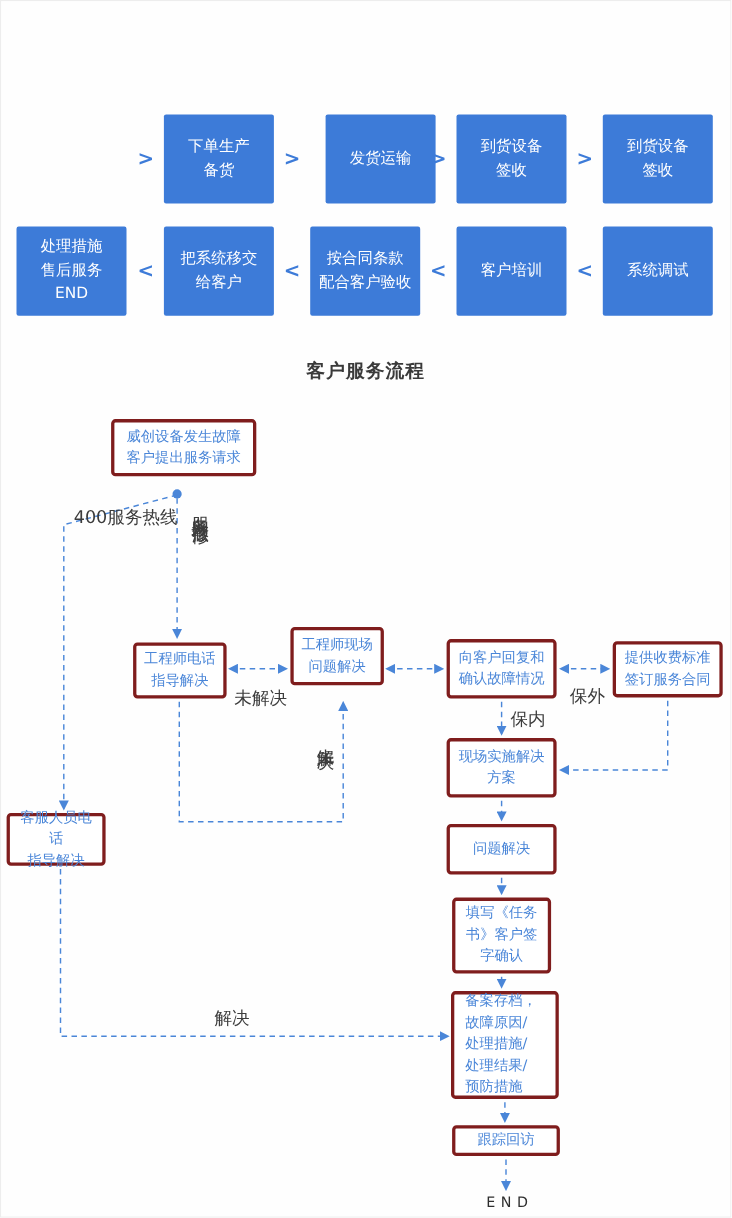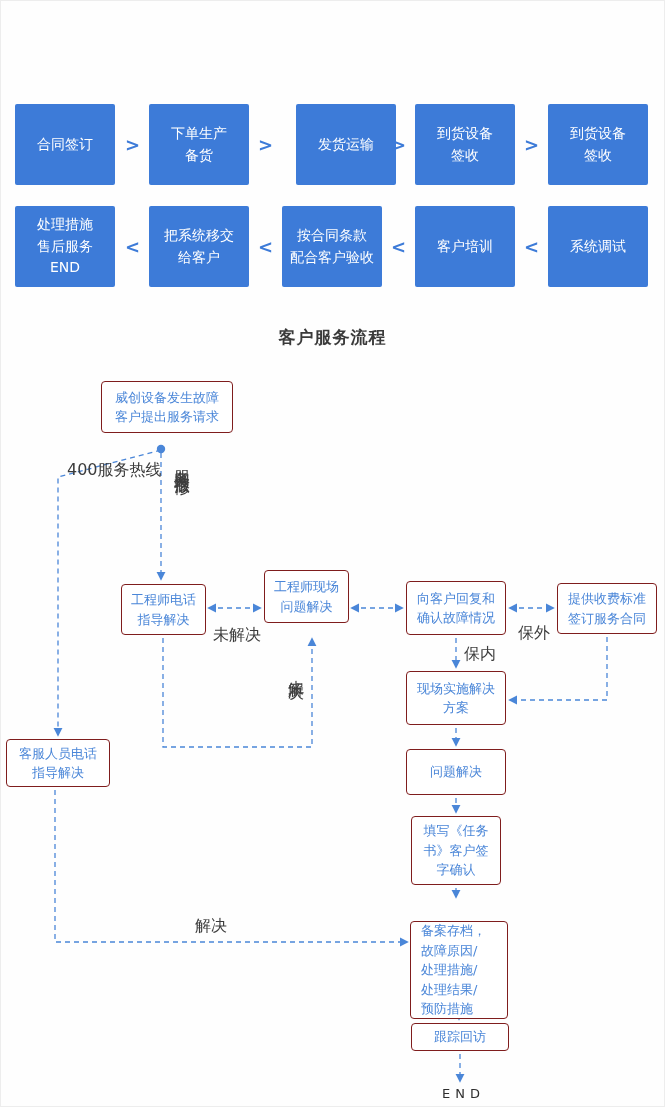--- a/index.html
+++ b/index.html
@@ -16,38 +16,37 @@
     position:absolute;width:100px;height:81px;background:#3d7bd8;color:#fff;
     display:flex;align-items:center;justify-content:center;text-align:center;
     font-size:14px;line-height:1.55;white-space:pre-line;border-radius:2px;
     box-sizing:border-box;padding:2px;
   }
   .chev{
     position:absolute;width:15px;text-align:center;color:#3d7bd8;
     font-size:18px;font-weight:bold;line-height:24px;height:24px;
   }
   .node{
-    position:absolute;background:#fff;border:1px solid #7f1d1d;border-radius:4px;
+    position:absolute;background:#fff;border:3px solid #7f1d1d;border-radius:4px;
     color:#4a86d8;font-size:13px;line-height:1.5;white-space:pre-line;
     display:flex;align-items:center;justify-content:center;text-align:center;
     box-sizing:border-box;padding:4px;z-index:2;
   }
-  .node.left-align{justify-content:flex-start;text-align:left;padding-left:10px;margin-top:20px;}
+  .node.left-align{justify-content:flex-start;text-align:left;padding-left:10px;}
   .lbl{position:absolute;font-size:16px;color:#3c3c3c;z-index:3;white-space:nowrap;}
   .vert{writing-mode:vertical-rl;letter-spacing:2px;white-space:normal;}
   .end-lbl{position:absolute;font-size:13px;color:#2e2e2e;letter-spacing:5px;z-index:3;}
   svg.connectors{position:absolute;left:0;top:0;z-index:1;}
 </style>
 </head>
 <body>
 
 <div class="page">
 
 
-  <div class="bluebox" style="left:14px;top:103px">合同签订</div>
   <div class="bluebox" style="left:148px;top:103px">下单生产
 备货</div>
   <div class="bluebox" style="left:295px;top:103px">发货运输</div>
   <div class="bluebox" style="left:414px;top:103px">到货设备
 签收</div>
   <div class="bluebox" style="left:547px;top:103px">到货设备
 签收</div>
 
   <div class="chev" style="left:124px;top:132px">&gt;</div>
   <div class="chev" style="left:257px;top:132px">&gt;</div>
@@ -126,21 +125,21 @@
   <div class="node" style="left:405px;top:748px;width:100px;height:46px">问题解决</div>
   <div class="node" style="left:410px;top:815px;width:90px;height:69px">填写《任务
 书》客户签
 字确认</div>
   <div class="node left-align" style="left:409px;top:900px;width:98px;height:98px">备案存档，
 故障原因/
 处理措施/
 处理结果/
 预防措施</div>
   <div class="node" style="left:410px;top:1022px;width:98px;height:28px">跟踪回访</div>
-  <div class="node" style="left:5px;top:738px;width:104px;height:48px">客服人员电话
+  <div class="node" style="left:5px;top:738px;width:90px;height:48px">客服人员电话
 指导解决</div>
 
   <div class="lbl" style="left:66px;top:459px">400服务热线</div>
   <div class="lbl vert" style="left:170px;top:456px;height:90px">服务网点报修</div>
   <div class="lbl" style="left:212px;top:624px">未解决</div>
   <div class="lbl vert" style="left:284px;top:666px;height:56px">未解决</div>
   <div class="lbl" style="left:517px;top:622px">保外</div>
   <div class="lbl" style="left:463px;top:643px">保内</div>
   <div class="lbl" style="left:194px;top:915px">解决</div>
 

